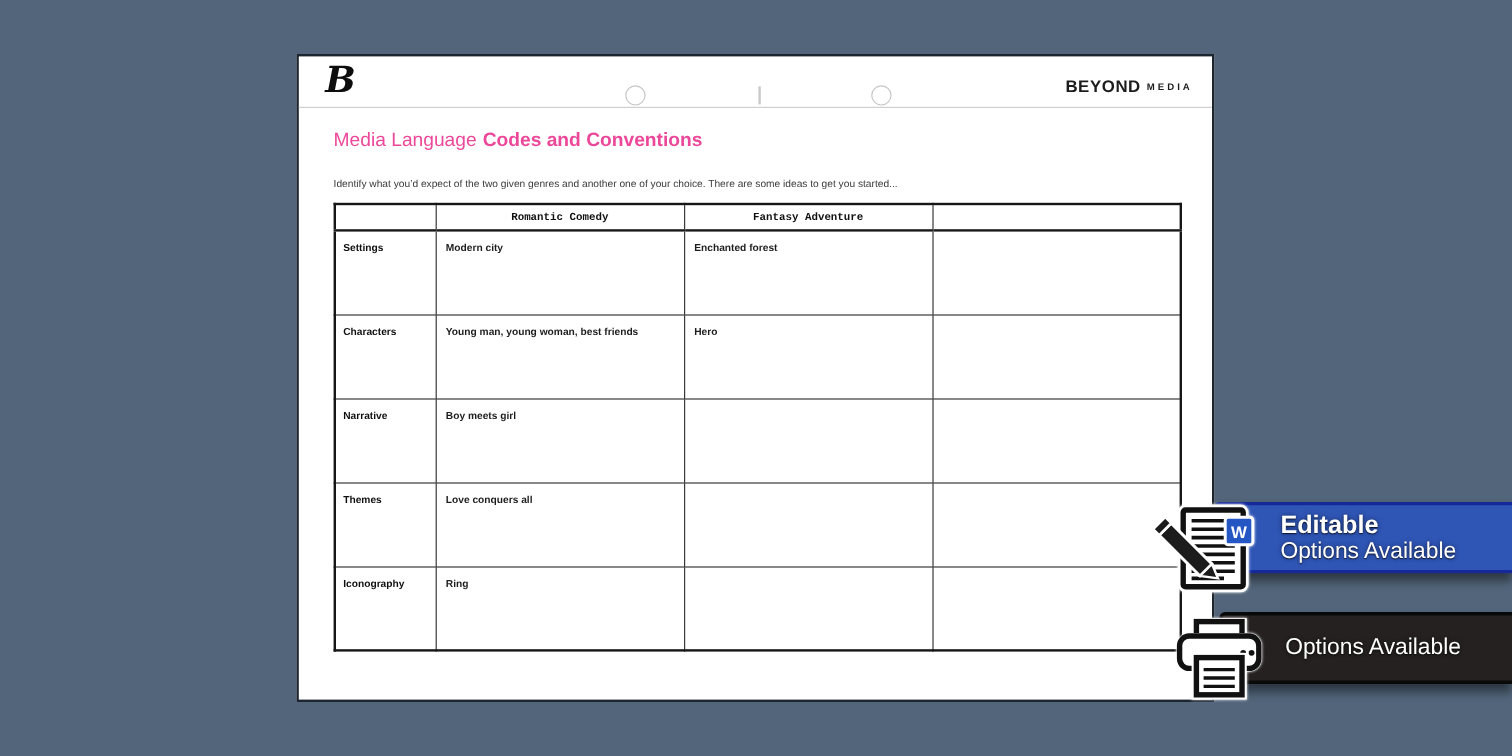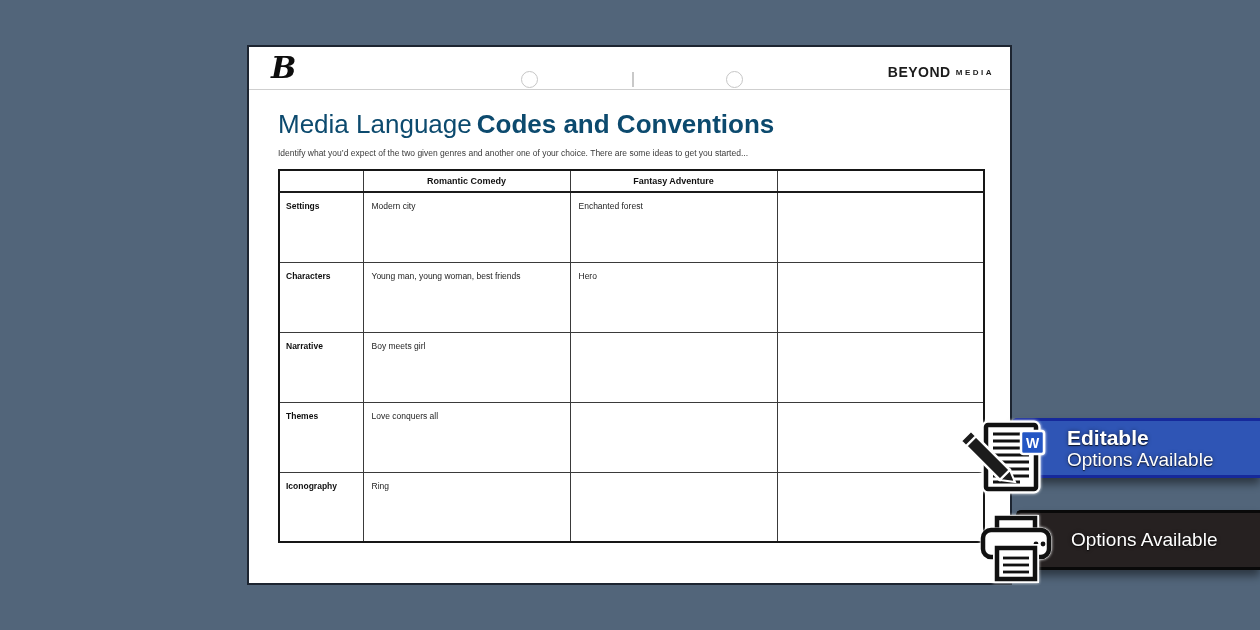--- a/index.html
+++ b/index.html
@@ -36,42 +36,43 @@
   }
   .brand {
     position:absolute; right:16px; top:0; height:50px;
     display:flex; align-items:center; color:#1c1c1c;
   }
   .brand-main { font-weight:bold; font-size:14px; letter-spacing:0.5px; }
   .brand-sub  { font-size:8px; letter-spacing:2.5px; margin-left:5px; font-weight:bold; }
 
   .title {
     position:absolute; left:29px; top:62px;
-    font-size:26px; color:#0c4a6e; font-weight:400; white-space:nowrap;
+    font-size:16px; color:#ec4899; font-weight:400; white-space:nowrap;
   }
   .title .bold { font-weight:bold; margin-left:5px; }
   .subtitle {
     position:absolute; left:29px; top:101px;
     font-size:8.5px; color:#3a3a3a; white-space:nowrap;
   }
 
   
   table.genre-table {
     position:absolute; left:29px; top:122px; width:705px;
     border-collapse:collapse; table-layout:fixed;
     border:2px solid #161616;
   }
   .genre-table th, .genre-table td {
     border:1px solid #3a3a3a; vertical-align:top;
-    overflow:hidden; white-space:nowrap;
+    overflow:hidden; white-space:nowrap;font-weight:bold;
   }
   .genre-table thead th {
     height:22px; font-size:9px; font-weight:bold; color:#101010;
     text-align:center; vertical-align:middle;
     border-bottom:2px solid #1b1b1b;
+    font-family:Liberation Mono, monospace;
   }
   .genre-table tbody td { height:70px; font-size:8.5px; color:#1d1d1d; }
   .genre-table tbody tr { border-bottom:1.5px solid #2b2b2b;padding-left:48px; }
   .genre-table td.row-label { font-weight:bold; padding:8px 4px 0 6px; color:#0f0f0f; }
   .genre-table td.cell { padding:8px 4px 0 8px; }
   .col-label { width:84px; } .col-a { width:207px; } .col-b { width:207px; } .col-c { width:207px; }
 
   
   .badge {
     position:absolute; z-index:2; height:60px; color:#ffffff;

